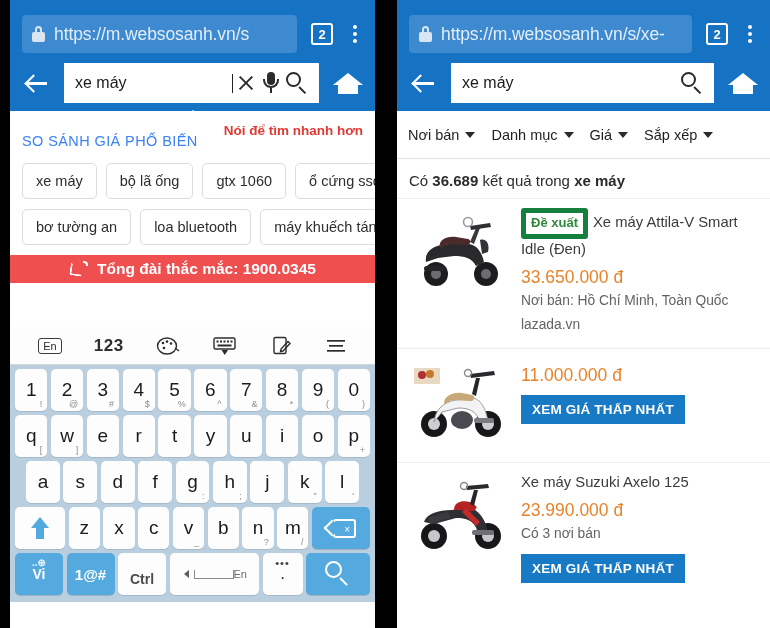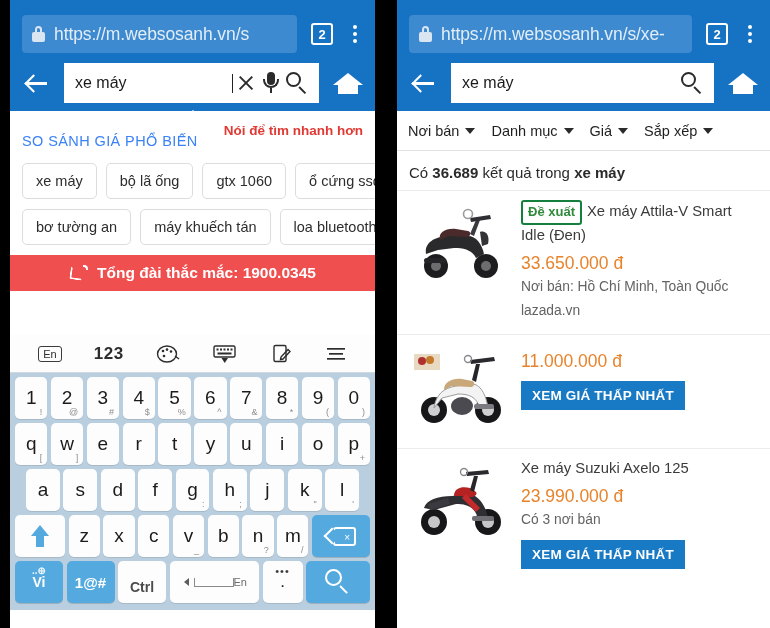--- a/index.html
+++ b/index.html
@@ -98,21 +98,21 @@
   .sheet-title { color: #3b82f6; font-size: 14.5px; letter-spacing: .4px; padding-top: 10px; }
   .hint { color: #e03a34; font-size: 13.5px; font-weight: bold; padding-top: 0px; }
   .chip-rows { margin-top: 14px; }
   .chip-row { display: flex; gap: 9px; margin-bottom: 10px; }
   .chip {
     border: 1px solid #dcdcdc; border-radius: 5px; background: #fff;
     padding: 9px 13px; font-size: 14.5px; color: #2d2d2d; white-space: nowrap;
   }
   .hotline {
     margin: 4px -12px 0 -12px; background: #ef4f4f; color: #fff;
-    height: 36px; display: flex; align-items: center; justify-content: center;
+    height: 28px; display: flex; align-items: center; justify-content: center;
     gap: 9px; font-size: 15.5px; font-weight: bold;
   }
   .phone-ic { width: 19px; height: 19px; position: relative; }
   .phone-ic .h {
     position: absolute; left: 1px; top: 3px; width: 13px; height: 13px;
     border: 2.4px solid #fff; border-radius: 3px 13px 3px 3px;
     border-right-color: transparent; border-top-color: transparent;
     transform: rotate(8deg);
   }
   .phone-ic .w1 { position: absolute; right: 0px; top: 1px; width: 5px; height: 5px;
@@ -169,35 +169,35 @@
   .arrow-left-sm { position: absolute; left: 14px; top: 50%; transform: translateY(-50%);
     width: 0; height: 0; border-top: 4px solid transparent; border-bottom: 4px solid transparent; border-right: 5px solid #5e5e5e; }
   .spacebar-mark { width: 40px; height: 9px; border: 1.6px solid #8a8a8a; border-top: none; }
   .globe { position: absolute; left: 50%; transform: translateX(-50%); top: 4px; font-size: 10px; color: #eaf4fb; }
   .go-srch { width: 26px; height: 26px; position: relative; }
   .go-srch .ring { position: absolute; left: 0; top: 0; width: 17px; height: 17px; border: 2.2px solid #fff; border-radius: 50%; }
   .go-srch .hdl { position: absolute; left: 15px; top: 16px; width: 10px; height: 2.2px; background: #fff; transform: rotate(45deg); transform-origin: left center; }
 
   
   .filterbar {
-    height: 40px; background: #fff; display: flex; align-items: center;
+    height: 48px; background: #fff; display: flex; align-items: center;
     padding: 0 11px; gap: 16px; border-bottom: 1px solid #e3e3e3;
   }
   .filt { display: flex; align-items: center; gap: 6px; font-size: 14.5px; color: #1f1f1f; white-space: nowrap; }
   .caret-dn { width: 0; height: 0; border-left: 5px solid transparent; border-right: 5px solid transparent; border-top: 6px solid #2b2b2b; }
   .result-line { padding: 13px 12px 9px 12px; font-size: 15px; color: #2b2b2b; }
   .result-line b { font-weight: bold; }
   .product {
     display: flex; padding: 9px 12px 12px 12px; border-top: 1px solid #ececec; gap: 10px;
   }
   .product:first-of-type { border-top: none; }
   .pimg { flex: 0 0 102px; height: 92px; display: flex; align-items: center; justify-content: center; }
   .pinfo { flex: 1; min-width: 0; }
   .badge {
-    display: inline-block; border: 2px solid #15803d; color: #2f8a3b;
+    display: inline-block; border: 5px solid #15803d; color: #2f8a3b;
     font-size: 13px; font-weight: bold; padding: 1px 5px; border-radius: 3px;
     margin-right: 5px; vertical-align: baseline;
   }
   .ptitle { font-size: 14.8px; color: #3b3b3b; line-height: 1.45; }
   .pprice { font-size: 17.5px; color: #e8832b; margin-top: 7px; }
   .pmeta { font-size: 13.8px; color: #636363; line-height: 1.5; margin-top: 3px; }
   .btn-blue {
     display: inline-block; margin-top: 9px; background: #1879c4; color: #fff;
     font-size: 13.5px; font-weight: bold; padding: 7px 11px; letter-spacing: .2px;
   }
@@ -255,22 +255,22 @@
       </div>
       <div class="chip-rows">
         <div class="chip-row">
           <div class="chip">xe máy</div>
           <div class="chip">bộ lã ống</div>
           <div class="chip">gtx 1060</div>
           <div class="chip">ổ cứng ssd</div>
         </div>
         <div class="chip-row">
           <div class="chip">bơ tường an</div>
+          <div class="chip">loa bluetooth</div>
           <div class="chip">máy khuếch tán</div>
-          <div class="chip">loa bluetooth</div>
         </div>
       </div>
       <div class="hotline">
         <span class="phone-ic">
             <i class="h"></i>
             <i class="w1"></i>
           </span>
         <span>Tổng đài thắc mắc: 1900.0345</span>
       </div>
     </div>

